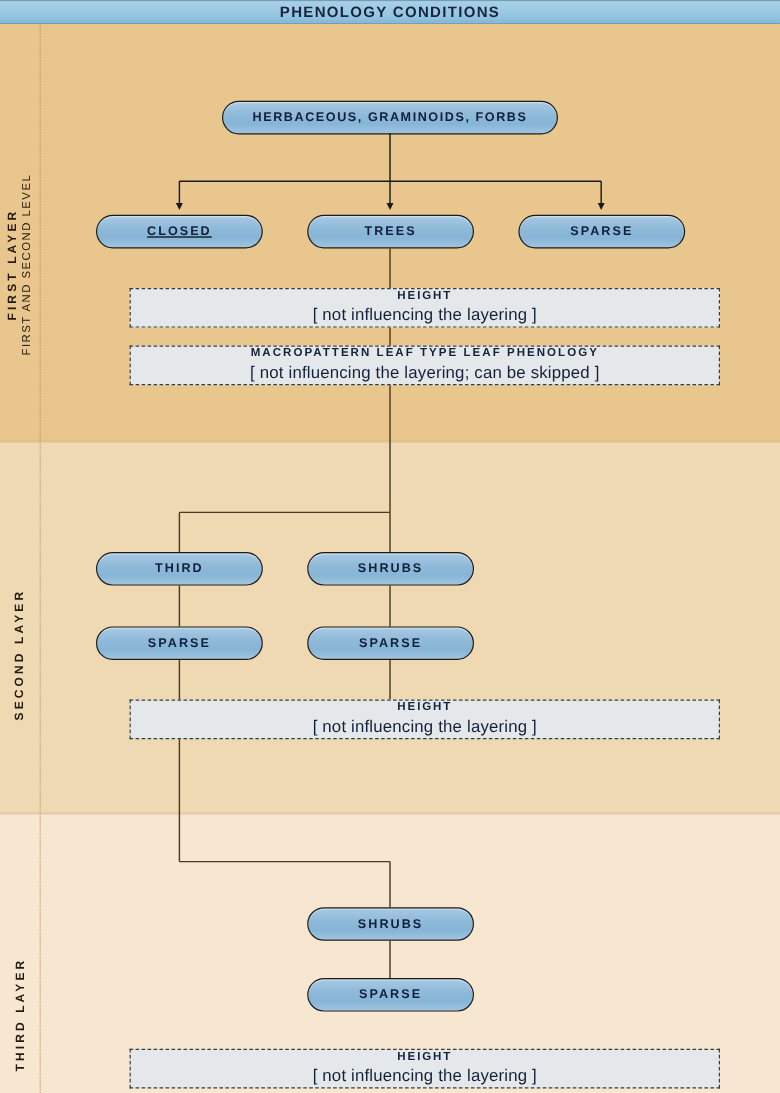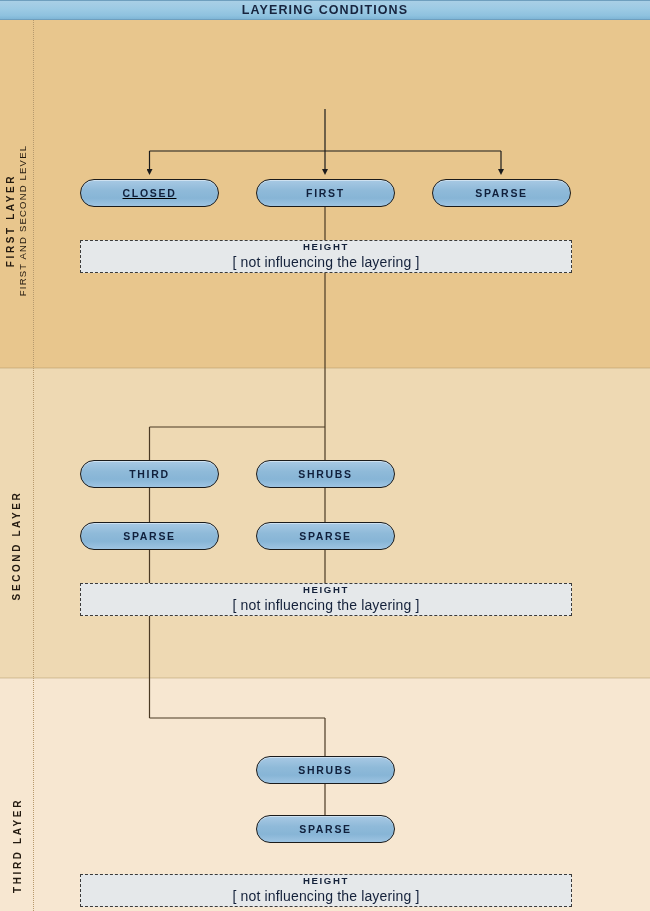--- a/index.html
+++ b/index.html
@@ -126,20 +126,21 @@
   
   .note {
     position: absolute;
     border: 1.3px dashed #3b3b3b;
     background: #e5e8ea;
     display: flex;
     flex-direction: column;
     align-items: center;
     justify-content: center;
     padding: 2px 0;
+    margin-left: 28px;
   }
   .note-title {
     font-size: 9.6px;
     font-weight: bold;
     letter-spacing: 1.6px;
     color: #14213a;
     white-space: nowrap;
     line-height: 1.25;
   }
   .note-sub {
@@ -158,21 +159,21 @@
 
 <div id="page">
 
   <div class="band" id="band-first"></div>
   <div class="band" id="band-second"></div>
   <div class="band" id="band-third"></div>
   <div class="band-sep" id="sep-1"></div>
   <div class="band-sep" id="sep-2"></div>
 
   <div id="header-bar">
-    <div id="header-title">LAYERING CONDITIONS</div>
+    <div id="header-title">PHENOLOGY CONDITIONS</div>
   </div>
 
   <div id="rail">
     <div class="rail-label" id="rail-first">
       <div class="rail-inner">
         <span class="rail-main">FIRST LAYER</span>
         <span class="rail-sub">FIRST AND SECOND LEVEL</span>
       </div>
     </div>
     <div class="rail-label" id="rail-second">
@@ -217,36 +218,43 @@
 
       <path d="M 325 550 L 325 583"></path>
 
       <path d="M 149.5 718 L 325 718"></path>
       <path d="M 325 718 L 325 756"></path>
 
       <path d="M 325 784 L 325 815"></path>
     </g>
   </svg>
 
+  <div class="pill wide" style="left:185px; top:84px; width:280px;">
+    <span>HERBACEOUS, GRAMINOIDS, FORBS</span>
+  </div>
 
   <div class="pill" style="left:80px; top:179px; width:139px;text-decoration:underline;">
     <span>CLOSED</span>
   </div>
   <div class="pill" style="left:256px; top:179px; width:139px;">
-    <span>FIRST</span>
+    <span>TREES</span>
   </div>
   <div class="pill" style="left:432px; top:179px; width:139px;">
     <span>SPARSE</span>
   </div>
 
   <div class="note" style="left:80px; top:240px; width:492px; height:33px;">
     <div class="note-title">HEIGHT</div>
     <div class="note-sub">[  not influencing the layering   ]</div>
   </div>
 
+  <div class="note" style="left:80px; top:288px; width:492px; height:33px;">
+    <div class="note-title multi">MACROPATTERN     LEAF TYPE     LEAF PHENOLOGY</div>
+    <div class="note-sub">[  not influencing the layering;  can be skipped  ]</div>
+  </div>
 
   <div class="pill" style="left:80px; top:460px; width:139px;">
     <span>THIRD</span>
   </div>
   <div class="pill" style="left:256px; top:460px; width:139px;">
     <span>SHRUBS</span>
   </div>
 
   <div class="pill" style="left:80px; top:522px; width:139px;">
     <span>SPARSE</span>

